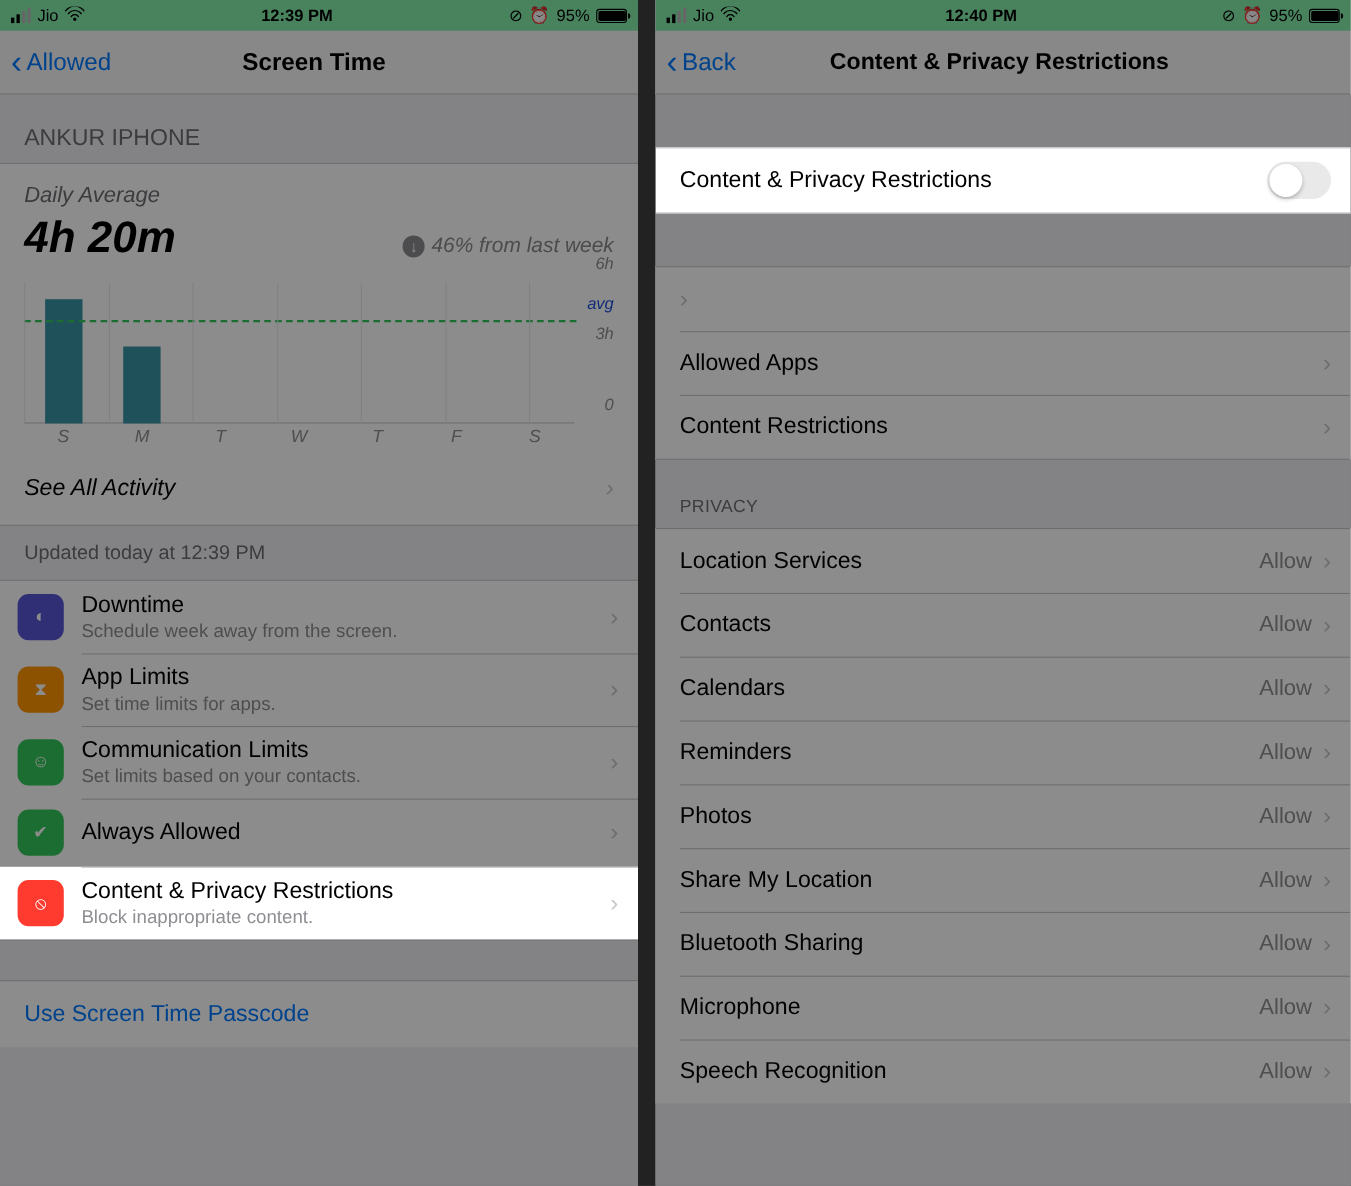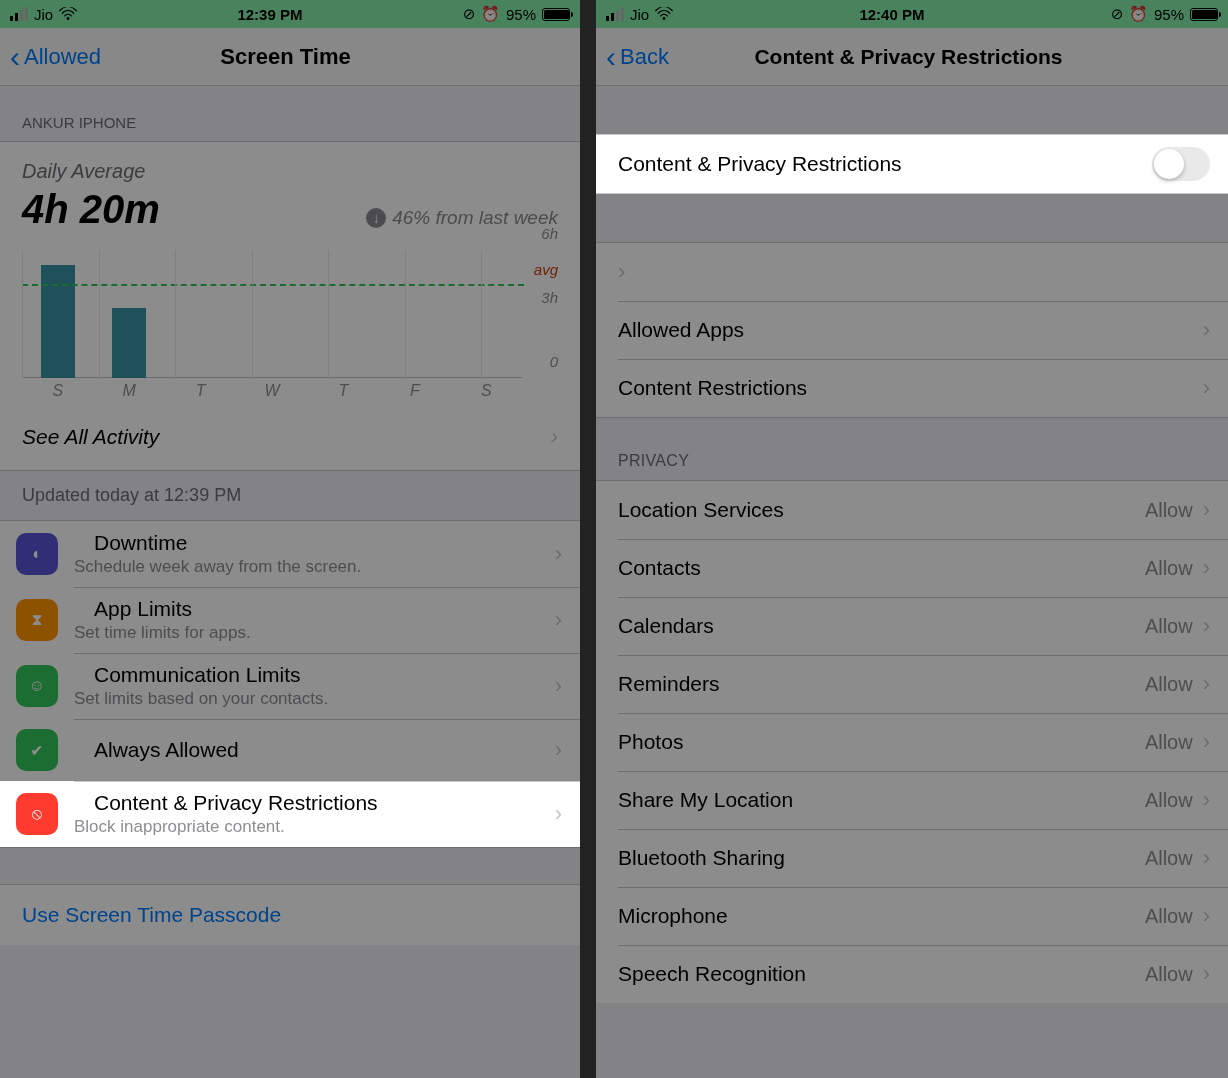--- a/index.html
+++ b/index.html
@@ -63,21 +63,21 @@
 .batt .fill{ position:absolute; left:1px; top:1px; bottom:1px; width:95%; background:#000; border-radius:1.5px; }
 
 
 .navbar { height:58px; display:flex; align-items:center; padding:0 10px; border-bottom:1px solid #c8c7cc; background:#f7f7f7; }
 .navbar .back { color:#007aff; font-size:22px; display:flex; align-items:center; gap:4px; }
 .navbar .back .chev{ font-size:30px; line-height:0; font-weight:300; }
 .navbar .title { flex:1; text-align:center; font-size:22px; font-weight:700; color:#000; }
 .navbar .spacer{ width:100px; }
 
 
-.sect-head { font-size:15px; color:#6d6d72; padding:28px 22px 10px; text-transform:none; }
+.sect-head { font-size:21px; color:#6d6d72; padding:28px 22px 10px; text-transform:none; }
 .sect-head.small { font-size:16px; letter-spacing:0.3px; text-transform:uppercase; padding-top:34px; }
 
 .cell-group { background:#fff; border-top:1px solid #c8c7cc; border-bottom:1px solid #c8c7cc; }
 .cell {
   display:flex; align-items:center;
   min-height:58px;
   padding:10px 18px 10px 22px;
   position:relative;
 }
 .cell + .cell::before{
@@ -86,21 +86,21 @@
 .cell .txt { flex:1; font-size:21px; color:#000; }
 .cell .val { font-size:20px; color:#8e8e93; margin-right:10px;}
 .cell .chev { font-size:22px; color:#c7c7cc; }
 
 .cell.with-icon { padding-left:16px; }
 .cell.with-icon .appicon {
   width:42px; height:42px; border-radius:10px; margin-right:16px;
   display:flex; align-items:center; justify-content:center; flex:0 0 auto;
 }
 .cell.with-icon .body{ flex:1; }
-.cell.with-icon .body .ti { font-size:21px; color:#000;margin-left:20px; }
+.cell.with-icon .body .ti { font-size:21px; color:#000; }
 .cell.with-icon .body .su { font-size:17px; color:#8e8e93; margin-top:2px; }
 .cell.with-icon + .cell.with-icon::before{ left:74px; }
 
 
 .ic-downtime{ background:#5856d6; color:#fff; }
 .ic-applimits{ background:#ff9500; color:#fff; }
 .ic-comm{ background:#34c759; color:#fff; }
 .ic-always{ background:#34c759; color:#fff; }
 .ic-content{ background:#ff3b30; color:#fff; }
 
@@ -112,21 +112,21 @@
 .da-block { background:#fff; border-top:1px solid #c8c7cc; border-bottom:1px solid #c8c7cc; padding:18px 22px 4px;font-style:italic; }
 .da-label { font-size:20px; color:#6d6d72; }
 .da-row { display:flex; align-items:baseline; justify-content:space-between; margin-top:4px;}
 .da-big { font-size:40px; font-weight:700; color:#000; }
 .trend { font-size:19px; color:#8a8a8e; display:flex; align-items:center; gap:6px; }
 .trend .arrow{ width:20px; height:20px; border-radius:50%; background:#8a8a8e; color:#fff; display:flex; align-items:center; justify-content:center; font-size:14px; }
 
 .chart { margin-top:18px; position:relative; height:150px; }
 .chart .ytick{ position:absolute; right:0; font-size:15px; color:#8e8e93; transform:translateY(-50%);}
 .chart .avgline{ position:absolute; left:0; right:34px; border-top:2px dashed #34c759; }
-.chart .avglbl{ position:absolute; right:0; font-size:15px; color:#c2410c; transform:translateY(-50%);}
+.chart .avglbl{ position:absolute; right:0; font-size:15px; color:#1d4ed8; transform:translateY(-50%);}
 .chart .bars{ position:absolute; left:0; right:36px; bottom:22px; top:0; display:flex; align-items:flex-end;}
 .chart .barcol{ flex:1; display:flex; flex-direction:column; align-items:center; height:100%; justify-content:flex-end; position:relative;}
 .chart .barcol .bar{ width:34px; background:#3a94a7; }
 .chart .xlabels{ position:absolute; left:0; right:36px; bottom:0; display:flex; }
 .chart .xlabels span{ flex:1; text-align:center; font-size:16px; color:#8e8e93;}
 .chart .baseline{ position:absolute; left:0; right:36px; bottom:22px; height:1px; background:#c7c7cc;}
 .chart .vline{ position:absolute; top:0; bottom:22px; width:1px; background:#eaeaec;}
 
 .updated { padding:14px 22px; font-size:18px; color:#6d6d72; }
 

